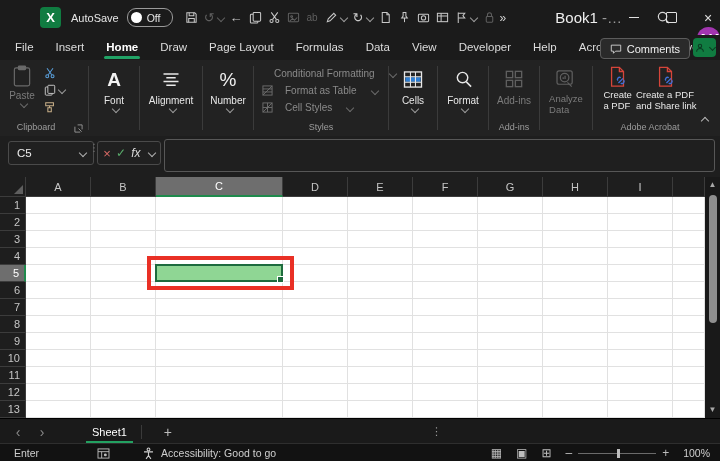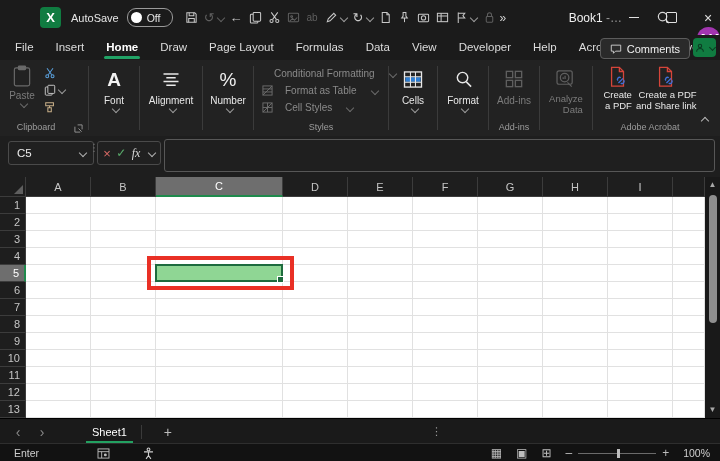--- a/index.html
+++ b/index.html
@@ -13,21 +13,21 @@
     display:flex;align-items:center;flex:0 0 auto;}
   #autosave-knob{width:11px;height:11px;border-radius:50%;background:#fff;margin-left:3px;}
   #autosave-state{color:#e6e6e6;font-size:10.5px;margin-left:5px;}
   #qat{display:flex;align-items:center;margin-left:12px;gap:6px;}
   .qat{color:#c8c8c8;font-size:13px;height:24px;min-width:13px;display:flex;align-items:center;justify-content:center;}
   .qat.dis{color:#5f5f5f;}
   .qg{font-size:13px;line-height:1;}
   .chev{display:inline-block;width:5px;height:5px;border-right:1.2px solid #9a9a9a;border-bottom:1.2px solid #9a9a9a;transform:rotate(45deg);margin-left:3px;flex:0 0 auto;}
   .chev.up{transform:rotate(225deg);}
   #qat-overflow{color:#cfcfcf;font-size:12px;margin-left:4px;}
-  #doc-title{margin-left:auto;color:#efefef;font-size:12px;white-space:nowrap;}
+  #doc-title{margin-left:auto;color:#efefef;font-size:15px;white-space:nowrap;}
   #doc-title-suffix{color:#9a9a9a;}
   #search-btn{margin-left:34px;display:flex;align-items:center;}
   #avatar{margin-left:26px;width:23px;height:23px;border-radius:50%;background:#a235b0;color:#fff;
     font-size:15px;font-weight:bold;display:flex;align-items:center;justify-content:center;margin-top:42px;}
   .wbtn{position:absolute;top:0;width:32px;height:35px;display:flex;align-items:center;justify-content:center;color:#e0e0e0;}
   #btn-min span{display:block;width:10px;height:1px;background:#e0e0e0;}
   #btn-max span{display:block;width:9px;height:9px;border:1px solid #e0e0e0;border-radius:1px;}
   #btn-close{font-size:14px;}
   
   #menubar{position:absolute;left:0;top:35px;width:720px;height:25px;background:#1b1b1b;display:flex;align-items:center;}
@@ -43,21 +43,21 @@
   
   #ribbon{position:absolute;left:0;top:60px;width:720px;height:76px;background:#222;display:flex;align-items:stretch;border-bottom:1px solid #060606;}
   .vsep{width:1px;background:#3b3b3b;margin:6px 2px;}
   .rgroup{position:relative;display:flex;}
   .glabel{position:absolute;bottom:4px;left:0;right:0;text-align:center;color:#9d9d9d;font-size:9px;white-space:nowrap;}
   .bigbtn{display:flex;flex-direction:column;align-items:center;justify-content:flex-start;padding-top:5px;}
   .blabel{color:#e8e8e8;font-size:10px;margin-top:3px;white-space:nowrap;}
   .dim{color:#7c7c7c !important;}
   .collapsed{flex-direction:column;align-items:center;padding-top:6px;}
   .collapsed .icon{height:26px;display:flex;align-items:center;}
-  .two-line{color:#e8e8e8;font-size:9.5px;line-height:1.15;text-align:right;margin-top:2px;white-space:pre-line;}
+  .two-line{color:#e8e8e8;font-size:9.5px;line-height:1.15;text-align:left;margin-top:2px;white-space:pre-line;}
   #grp-clipboard{width:86px;flex-direction:row;}
   #paste-btn{width:44px;}
   #clip-mini{display:flex;flex-direction:column;gap:3px;padding-top:6px;}
   .mini{display:flex;align-items:center;height:14px;}
   #launcher{position:absolute;right:3px;bottom:3px;}
   #grp-font{width:46px;}
   .font-A{color:#f2f2f2;font-size:19px;font-weight:bold;line-height:1;text-align:center;}
   .font-bar{width:16px;height:4px;background:#fff;margin:1px auto 0;}
   #grp-align{width:58px;}
   #grp-number{width:46px;}
@@ -77,21 +77,21 @@
   
   #formulabar{position:absolute;left:0;top:136px;width:720px;height:41px;background:#1e1e1e;}
   #namebox{position:absolute;left:8px;top:5px;width:76px;height:22px;background:#202020;border:1px solid #4a4a4a;border-radius:3px;
     color:#ececec;font-size:11.5px;display:flex;align-items:center;padding-left:8px;}
   #namebox .chev{position:absolute;right:7px;border-color:#b0b0b0;}
   #fb-dots{position:absolute;left:89px;top:9px;color:#777;font-size:10px;letter-spacing:0;line-height:5px;}
   #fxbox{position:absolute;left:97px;top:5px;width:62px;height:22px;border:1px solid #4a4a4a;border-radius:3px;background:#202020;
     display:flex;align-items:center;justify-content:space-evenly;}
   #fx-cancel{color:#d96a65;font-size:13px;}
   #fx-enter{color:#58a96a;font-size:12px;}
-  #fx-label{color:#d8d8d8;font-size:12px;font-style:italic;font-family:Liberation Serif, serif;}
+  #fx-label{color:#d8d8d8;font-size:12px;font-style:italic;font-family:Liberation Sans, sans-serif;}
   #fxbox .chev{border-color:#b0b0b0;}
   #formula-input{position:absolute;left:164px;top:3px;width:549px;height:31px;background:#1f1f1f;border:1px solid #575757;border-radius:3px;color:#eee;font-size:11px;}
   
   #grid{position:absolute;left:0;top:177px;width:705px;height:241px;background:#0c0c0c;}
   #grid-corner{position:absolute;left:0;top:0;width:26px;height:20px;background:#1e1e1e;border-right:1px solid #3c3c3c;border-bottom:1px solid #3c3c3c;box-sizing:border-box;}
   #grid-corner i{position:absolute;right:2px;bottom:2px;width:0;height:0;border-left:9px solid transparent;border-bottom:9px solid #5f5f5f;}
   .col-h{position:absolute;top:0;height:20px;background:#1e1e1e;border-right:1px solid #3c3c3c;border-bottom:1px solid #3c3c3c;
     box-sizing:border-box;color:#c6c6c6;font-size:11px;display:flex;align-items:center;justify-content:center;}
   .col-h.sel{background:#6e6e6e;color:#fff;border-bottom:2px solid #1f8a4c;}
   .row-h{position:absolute;left:0;width:26px;background:#1e1e1e;border-right:1px solid #3c3c3c;border-bottom:1px solid #3c3c3c;
@@ -553,20 +553,21 @@
         <rect x="1" y="1" width="12" height="10"></rect>
         <path d="M1 4h12M5 4v7"></path>
         <circle cx="9" cy="7.5" r="1.6" fill="#bdbdbd" stroke="none"></circle>
       </svg>
   </span>
   <span id="sb-access">
     <svg viewBox="0 0 14 14" width="13" height="13" fill="none" stroke="#cfcfcf" stroke-width="1.2">
         <circle cx="7" cy="2.6" r="1.5"></circle>
         <path d="M2.2 5.2h9.6M7 5.2v4M7 9.2l-2.6 3.6M7 9.2l2.6 3.6"></path>
       </svg>
+    <span>Accessibility: Good to go</span>
   </span>
   <div id="sb-right">
     <span class="viewicon">▦</span>
     <span class="viewicon">▣</span>
     <span class="viewicon">⊞</span>
     <div id="zoom-slider">
       <span class="zbtn">–</span>
       <div id="zoom-track">
           <div id="zoom-thumb"></div>
         </div>

